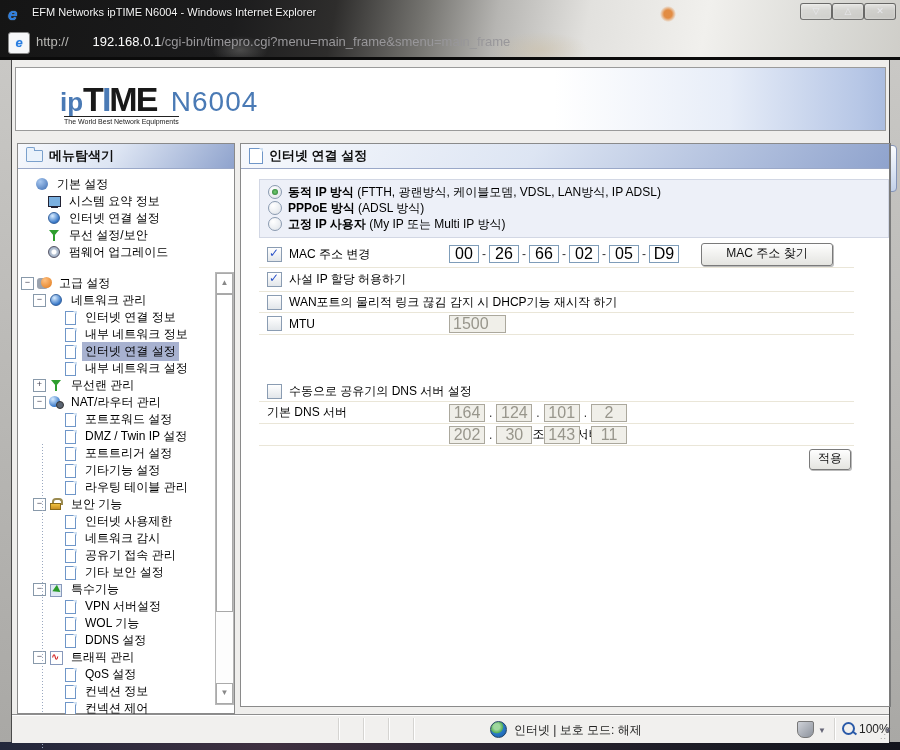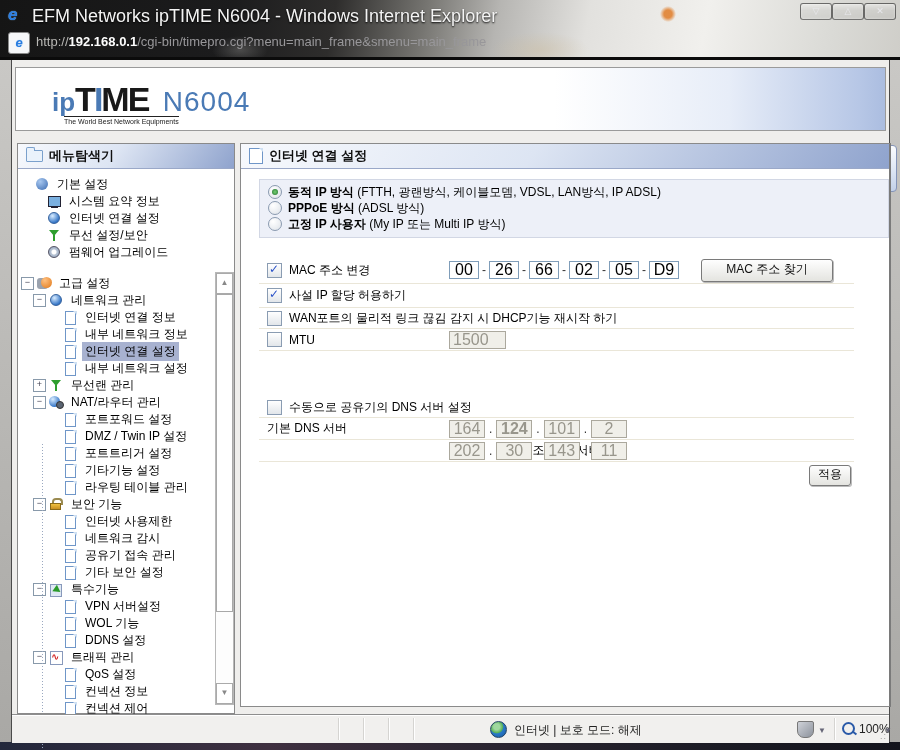--- a/index.html
+++ b/index.html
@@ -13,49 +13,49 @@
     background:
       radial-gradient(circle at 668px 14px, rgba(225,130,50,.9) 0 4px, rgba(225,130,50,0) 8px),
       radial-gradient(ellipse 70px 26px at 540px 50px, rgba(205,190,160,.45), rgba(205,190,160,0) 70%),
       radial-gradient(ellipse 40px 20px at 240px 50px, rgba(120,120,118,.5), rgba(120,120,118,0) 70%),
       linear-gradient(100deg,#151515 0%,#1c1c1d 26%,#2e2d2c 37%,#767571 47%,#b6b5b2 55%,#e2e1de 65%,#f1f0ed 78%,#dadad6 92%,#cfcec9 100%);
   }
   #titlebar{left:0;top:0;width:900px;height:28px;}
   .ie-e{display:inline-block;font-weight:bold;font-style:italic;color:#2a7de0;
         text-shadow:0 0 1px #9cf;}
   #title-ie-icon{left:8px;top:5px;font-size:17px;}
-  #title-text{left:32px;top:6px;font-size:18px;color:#f4f4f4;text-shadow:0 1px 2px #000;}
+  #title-text{left:32px;top:6px;font-size:11px;color:#f4f4f4;text-shadow:0 1px 2px #000;}
   .winbtn{width:30px;height:15px;border:1px solid rgba(20,20,20,.55);border-radius:3px;
           background:linear-gradient(#fdfdfd66,#bbbbbb33 45%,#88888822);
           color:#e8e8ec;font-size:9px;line-height:14px;text-align:center;
           box-shadow:inset 0 0 2px rgba(255,255,255,.5);}
   #btn-min{left:800px;top:3px;} #btn-max{left:832px;top:3px;} #btn-close{left:864px;top:3px;}
 
   #addressbar{left:0;top:28px;width:900px;height:29px;}
   #addr-ie-box{left:8px;top:4px;width:20px;height:20px;background:#f6f7f9;border:1px solid #8a8a8a;
                border-radius:3px;text-align:center;font-size:13px;line-height:19px;}
   #addr-url{left:36px;top:6px;font-size:13px;white-space:nowrap;}
-  .url-scheme{color:#b9b8b5;} .url-host{color:#fdfdfd;font-weight:bold;text-shadow:0 1px 1px #222;}
+  .url-scheme{color:#b9b8b5;} .url-host{color:#fdfdfd;font-weight:normal;text-shadow:0 1px 1px #222;padding-left:24px;}
   .url-path{color:#98979a;}
   #blackline{left:0;top:57px;width:900px;height:3px;background:#0b0b0b;}
 
   
   #frame-left{left:0;top:60px;width:11px;height:682px;background:linear-gradient(#c9c8c5,#a9a8a5);border-right:1px solid #4a4a4a;}
   #frame-right{left:889px;top:60px;width:11px;height:682px;background:linear-gradient(#c9c8c5,#a9a8a5);border-left:1px solid #4a4a4a;}
   #frame-bottom{left:0;top:742px;width:900px;height:8px;
     background:linear-gradient(90deg,#23283c,#3f3040 30%,#2a2531 55%,#1b1b24 80%,#14141c);}
 
   
   #page{left:12px;top:60px;width:877px;height:654px;background:#efeeec;}
 
   
   #logo-panel{left:15px;top:67px;width:869px;height:62px;background:
       linear-gradient(90deg,#ffffff 0%,#ffffff 62%,#e7edf8 82%,#b7c7e6 97%,#abbde0 100%);
       border:1px solid #9a9a9a;}
-  #logo{left:36px;top:12px;}
+  #logo{left:44px;top:12px;}
   #logo .lg-ip{color:#4a7ab5;font-size:26px;font-weight:bold;}
   #logo .lg-t,#logo .lg-me{color:#191919;font-size:34px;font-weight:800;letter-spacing:-2px;}
   #logo .lg-i{color:#4a7ab5;font-size:34px;font-weight:800;letter-spacing:-2px;}
   #logo .lg-model{color:#4a7ab5;font-size:28px;letter-spacing:1px;margin-left:10px;}
   #logo-tagline{left:48px;top:48px;font-size:7px;color:#222;border-top:1px solid #222;padding-top:1px;}
 
   
   #toolbar{left:697px;top:77px;width:182px;height:45px;border:1px solid #8494b8;border-radius:4px;
      background:linear-gradient(#fbfcfe,#dde6f4 55%,#c2d0e8);display:flex;}
   .tb-btn{flex:1;display:flex;flex-direction:column;align-items:center;justify-content:center;gap:2px;
@@ -120,21 +120,21 @@
   .scr-btn{position:absolute;left:0;width:15px;height:19px;background:#fff;border:1px solid #aaa;
      text-align:center;font-size:8px;color:#888;line-height:18px;}
   #scr-up{top:0;} #scr-down{bottom:0;}
   #scr-thumb{position:absolute;left:0;top:21px;width:15px;height:316px;background:#fff;border:1px solid #a8a8a8;}
 
   
   #main{left:240px;top:143px;width:648px;height:562px;background:#fff;border:1px solid #8a8a8a;border-right:2px solid #7a7a7a;}
   .doc-head-ico{width:12px;height:14px;background:#fff;border:1px solid #6f96c8;position:relative;display:inline-block;flex:none;}
   .doc-head-ico:after{content:"";position:absolute;right:-1px;top:-1px;border-left:4px solid transparent;border-top:4px solid #cfe0f2;}
   #form{position:absolute;left:18px;top:35px;width:630px;}
-  #wan-type-box{background:#edf0f8;border:1px solid #d2d7e4;padding:4px 8px 5px;margin-bottom:19px;}
+  #wan-type-box{background:#edf0f8;border:1px solid #d2d7e4;padding:4px 8px 5px;margin-bottom:3px;}
   .radio-line{display:flex;align-items:center;height:16px;font-size:12px;gap:6px;}
   .radio{width:12px;height:12px;border-radius:50%;border:1px solid #8a9ab0;flex:none;
      background:radial-gradient(circle at 35% 30%,#fff,#dde2e8);position:relative;}
   .radio.on:after{content:"";position:absolute;left:3px;top:3px;width:6px;height:6px;border-radius:50%;
      background:radial-gradient(#66c066 20%,#1a6a2a);}
   .radio-label b{font-size:12px;} .radio-note{font-weight:normal;}
   .frow{position:relative;width:595px;border-bottom:1px solid #eae6d8;display:flex;align-items:center;}
   .frow .cb-wrap{margin-left:8px;display:flex;align-items:center;gap:7px;font-size:12px;}
   .checkbox{width:13px;height:13px;border:1px solid #8a9cb2;background:linear-gradient(#fff,#e2e6ea);
      position:relative;flex:none;}
@@ -461,21 +461,21 @@
         <span class="checkbox"></span>
         <span>수동으로 공유기의 DNS 서버 설정</span>
       </span>
     </div>
 
     <div class="frow" style="height:21px;">
       <span class="row-label">기본 DNS 서버</span>
       <span class="val-col">
         <input class="octet dis" disabled="" style="width: 34px;" value="164">
           <span class="dot">.</span>
-        <input class="octet dis" disabled="" style="width: 34px; font-weight: bold;" value="124">
+        <input class="octet dis" disabled="" style="width: 34px;" value="124">
           <span class="dot">.</span>
         <input class="octet dis" disabled="" style="width: 34px;" value="101">
           <span class="dot">.</span>
         <input class="octet dis" disabled="" style="width: 34px;" value="2">
       </span>
     </div>
 
     <div class="frow" style="height:21px;justify-content:center;">
       <span class="row-label">보조 DNS 서버</span>
       <span class="val-col">

